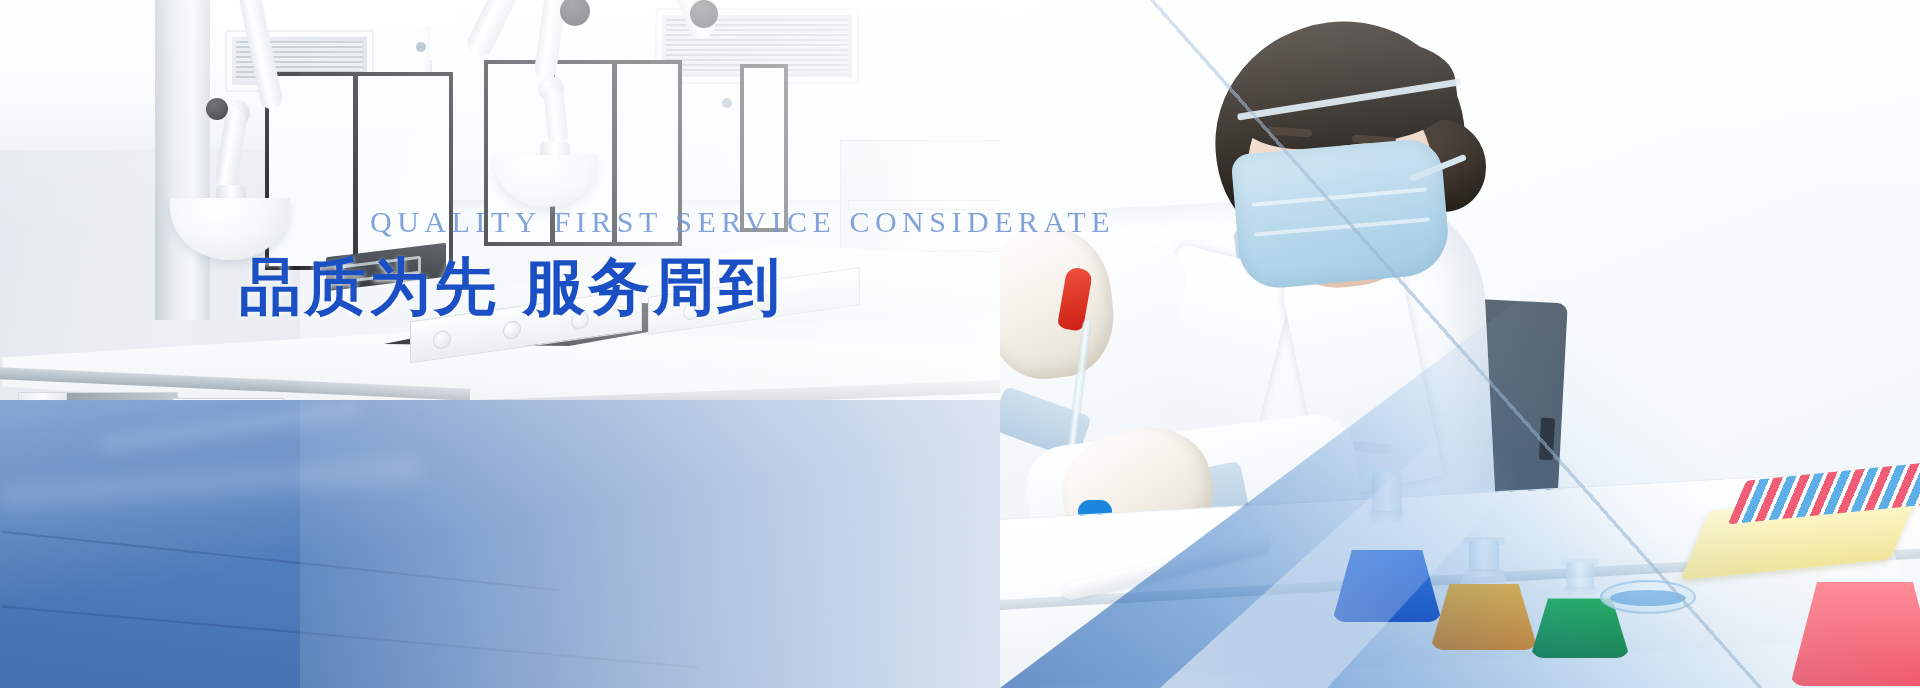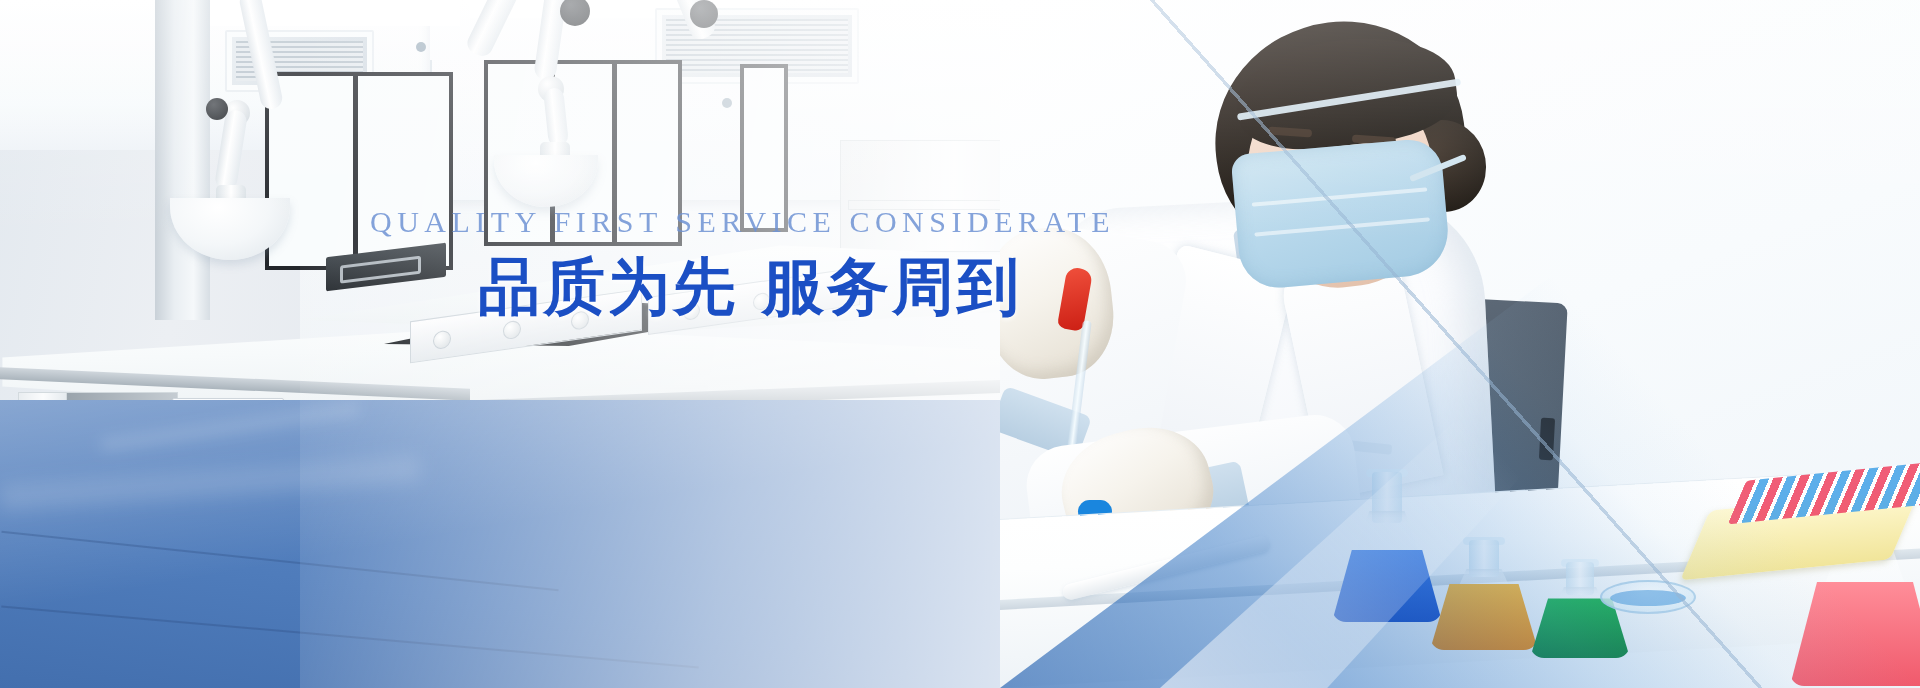--- a/index.html
+++ b/index.html
@@ -252,21 +252,21 @@
 
   
   .copy{position:absolute;left:0;top:0;width:1920px;height:688px;}
 
   .eyebrow{position:absolute;left:370px;top:205px;width:660px;
     font-family:"Liberation Serif",serif;
     font-size:30px;letter-spacing:5.5px;white-space:nowrap;
     color:#6f93d4;opacity:.85;text-align:center;}
 
   .headline{position:absolute;left:0;top:245px;width:1022px;
-    text-align:right;white-space:nowrap;
+    text-align:center;white-space:nowrap;
     font-family:"DejaVu Sans",sans-serif;font-weight:bold;
     font-size:62px;letter-spacing:3px;color:#1b4fc4;
     text-shadow:0 2px 5px rgba(255,255,255,.85);}
   .headline .gap{display:inline-block;width:24px;}
 
   .tagline{position:absolute;left:478px;top:382px;width:752px;height:76px;
     background:#0a8a3c;display:flex;align-items:center;justify-content:center;}
   .tagline span{font-family:"DejaVu Sans",sans-serif;font-size:34px;
     letter-spacing:2px;color:#ffffff;white-space:nowrap;}
 </style>

